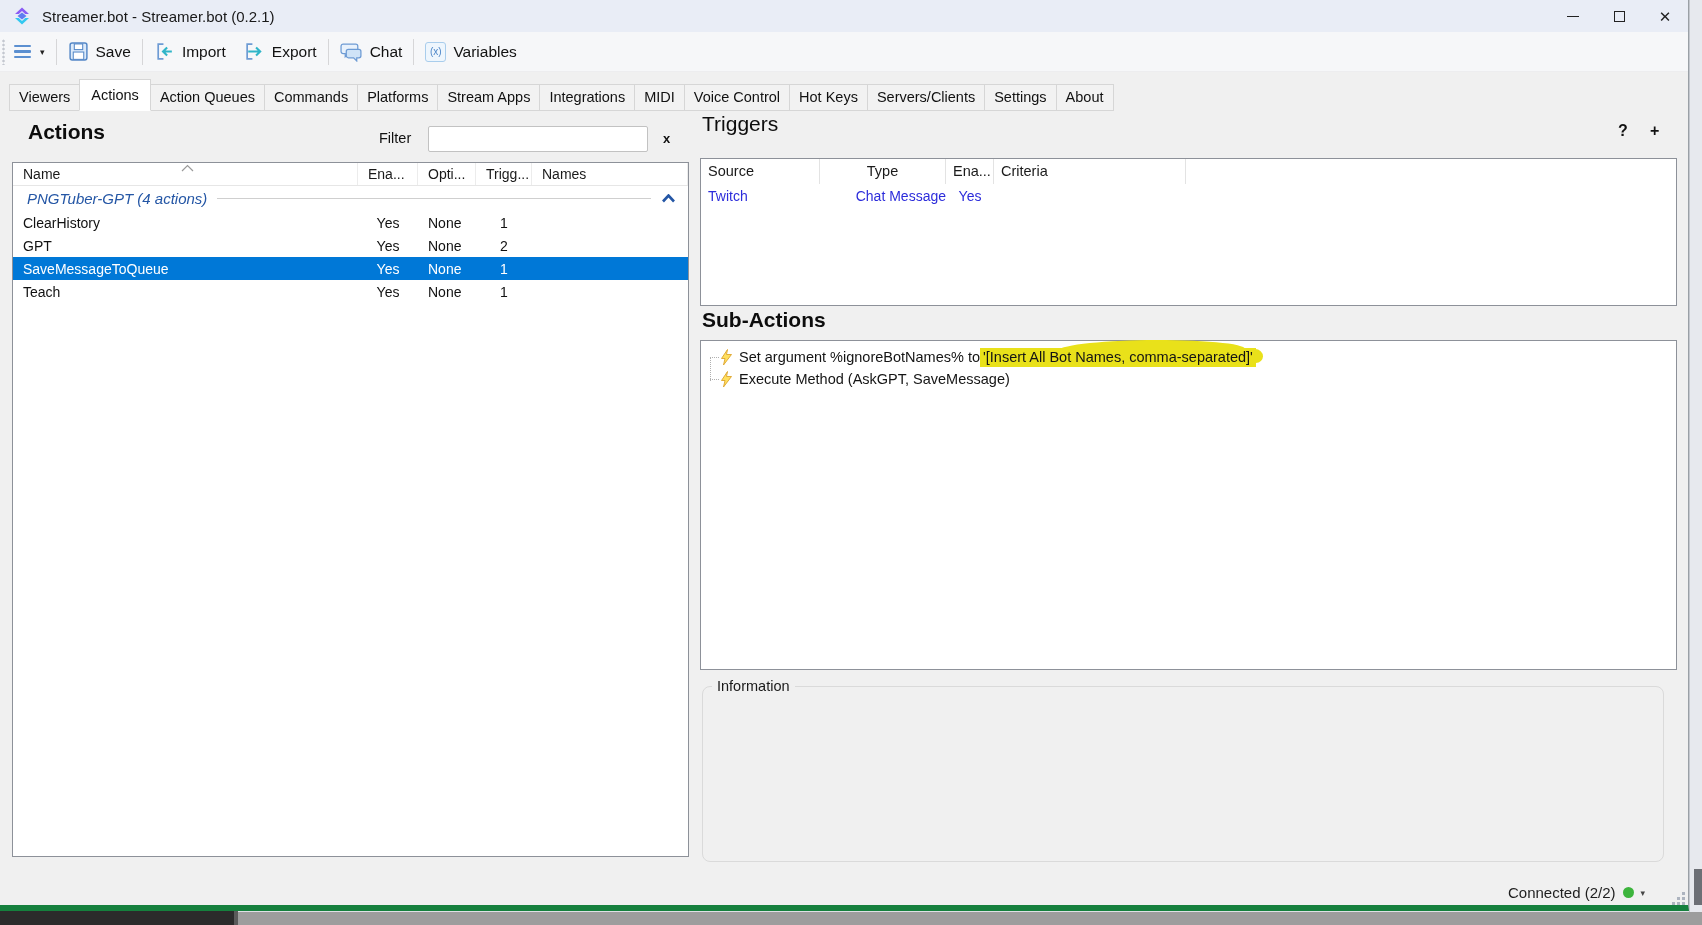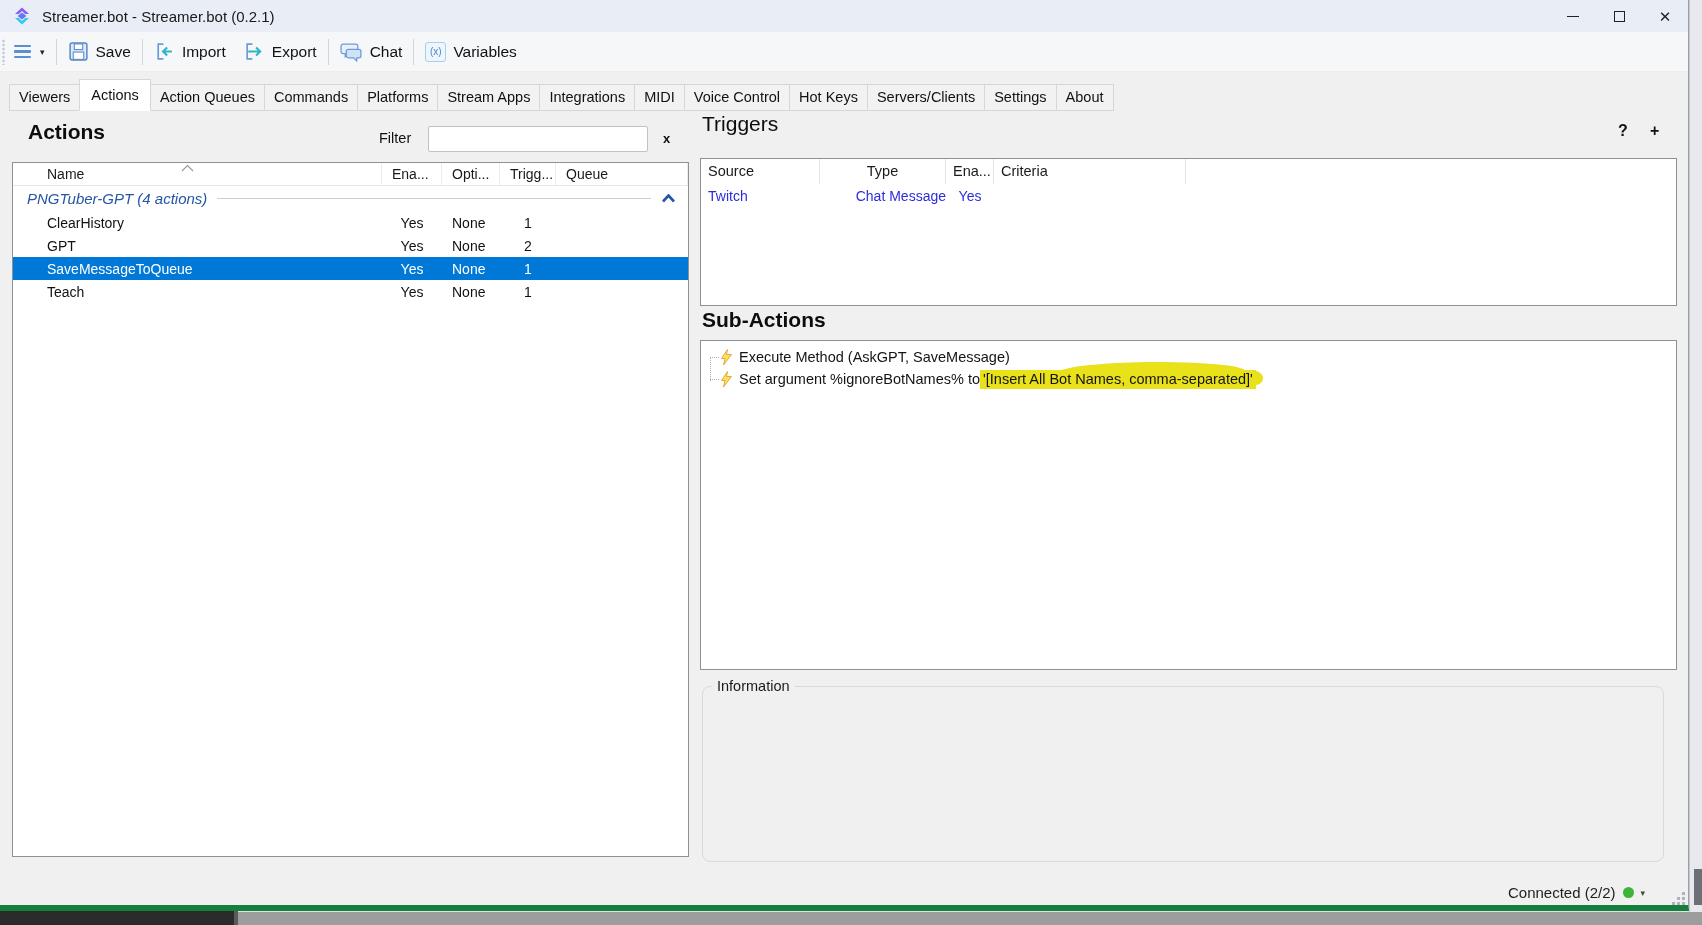--- a/index.html
+++ b/index.html
@@ -51,21 +51,21 @@
 
   
   .actions-title { position:absolute; left:28px; top:120px; font-size:21px; font-weight:700; color:#0d0d0d; }
   .filter-label { position:absolute; left:379px; top:130px; font-size:14.5px; color:#111; }
   .filter-input { position:absolute; left:428px; top:126px; width:220px; height:26px; background:#fff;
     border:1px solid #c2c2c2; border-radius:2px; font-size:14px; padding:0 6px; font-family:"Liberation Sans", sans-serif; }
   .filter-clear { position:absolute; left:663px; top:131px; font-size:13px; font-weight:700; color:#111; }
 
   .actions-table { position:absolute; left:12px; top:162px; width:677px; height:695px; background:#fff;
     border:1px solid #8d9199; }
-  .lt-grid { display:grid; grid-template-columns:345px 60px 58px 56px 1fr;padding-left:24px; }
+  .lt-grid { display:grid; grid-template-columns:345px 60px 58px 56px 1fr; }
   .lt-header { height:23px; border-bottom:1px solid #e6e6e6; position:relative; }
   .lt-header .hcell { font-size:14px; color:#1a1a1a; padding:3px 0 0 10px; border-right:1px solid #ececec; }
   .lt-header .hcell:last-child { border-right:none; text-align:right; padding-right:48px; }
   .sort-caret { position:absolute; left:168px; top:1px; }
   .group-row { height:25px; display:flex; align-items:center; padding-left:14px;font-style:italic; }
   .group-label { font-size:15px; color:#2456a5; white-space:nowrap; }
   .group-line { flex:1; border-top:1px solid #cfcfcf; margin:0 10px; }
   .group-caret { margin-right:12px; display:flex; }
   .lt-row { height:23px; align-items:center; font-size:14px; color:#111; }
   .lt-row > div { overflow:hidden; white-space:nowrap; }
@@ -222,21 +222,21 @@
     <span class="filter-label">Filter</span>
     <input class="filter-input" type="text" value="" style="">
     <span class="filter-clear">x</span>
 
     <div class="actions-table">
       <div class="lt-grid lt-header">
         <div class="hcell">Name</div>
         <div class="hcell">Ena...</div>
         <div class="hcell">Opti...</div>
         <div class="hcell">Trigg...</div>
-        <div class="hcell">Queue</div>
+        <div class="hcell">Names</div>
         <svg class="sort-caret" width="13" height="8" viewBox="0 0 13 8">
           <polyline points="1,7 6.5,1.5 12,7" fill="none" stroke="#9a9a9a" stroke-width="1.2"></polyline>
         </svg>
       </div>
 
       <div class="group-row">
         <span class="group-label">PNGTuber-GPT (4 actions)</span>
         <span class="group-line"></span>
         <span class="group-caret">
           <svg width="15" height="9" viewBox="0 0 15 9">
@@ -297,28 +297,28 @@
     </div>
 
     <div class="subactions-title">Sub-Actions</div>
     <div class="subactions-box">
       <div class="sub-items">
         <div class="sub-vline"></div>
         <div class="sub-item">
           <svg class="bolt" width="13" height="17" viewBox="0 0 13 17">
             <path d="M7.5 0.5 L1.5 9.5 H5 L3.5 16 L11.5 5.5 H6.5 Z" fill="#ffdf5e" stroke="#dca42c" stroke-width="0.9"></path>
           </svg>
-          <span>Execute Method (AskGPT, SaveMessage)</span>
+          <span>Set argument %ignoreBotNames% to </span>
+            <span class="hl">'[Insert All Bot Names, comma-separated]'</span>
         </div>
         <div class="sub-item">
           <svg class="bolt" width="13" height="17" viewBox="0 0 13 17">
             <path d="M7.5 0.5 L1.5 9.5 H5 L3.5 16 L11.5 5.5 H6.5 Z" fill="#ffdf5e" stroke="#dca42c" stroke-width="0.9"></path>
           </svg>
-          <span>Set argument %ignoreBotNames% to </span>
-            <span class="hl">'[Insert All Bot Names, comma-separated]'</span>
+          <span>Execute Method (AskGPT, SaveMessage)</span>
         </div>
       </div>
     </div>
 
     <div class="info-group">
       <span class="info-legend">Information</span>
     </div>
 
     <div class="conn">
       <span class="conn-text">Connected (2/2)</span>

